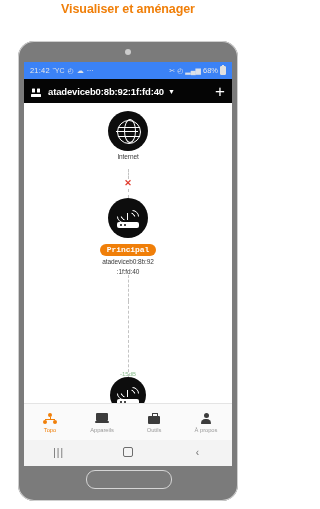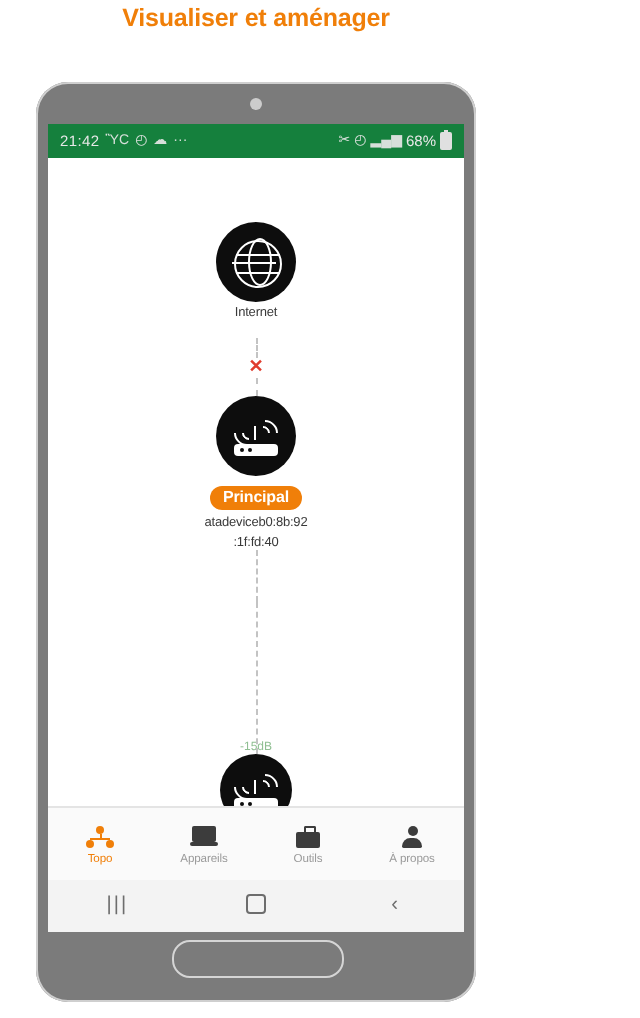--- a/index.html
+++ b/index.html
@@ -30,21 +30,21 @@
   }
   .home-pill{
     position:absolute;left:50%;bottom:12px;margin-left:-42px;
     width:84px;height:17px;border-radius:9px;
     border:1.5px solid #d5d5d5;background:transparent;
   }
 
   
   .statusbar{
     position:absolute;left:0;top:0;width:208px;height:17px;
-    background:#15803d;color:#e8e8e8;font-size:7px;
+    background:#3b82f6;color:#e8e8e8;font-size:7px;
     display:flex;align-items:center;
   }
   .sb-left{display:flex;align-items:center;gap:3px;padding-left:6px;}
   .sb-right{display:flex;align-items:center;gap:2px;margin-left:auto;padding-right:6px;}
   .sb-clock{font-size:7.5px;letter-spacing:0.2px;}
   .sb-ic{font-size:7px;line-height:1;opacity:.92;}
   .sb-pct{font-size:7.5px;}
   .batt{
     width:4px;height:7px;border:1px solid #e0e0e0;border-radius:1px;
     position:relative;background:#e0e0e0;
@@ -110,21 +110,21 @@
   .wL1{left:6px;top:5px;width:5px;height:5px;transform:rotate(-45deg);}
   .wL2{left:2px;top:2px;width:11px;height:11px;transform:rotate(-45deg);}
   .wR1{right:6px;top:5px;width:5px;height:5px;transform:rotate(135deg);}
   .wR2{right:2px;top:2px;width:11px;height:11px;transform:rotate(135deg);}
   .ant{position:absolute;top:5px;width:0;height:7px;border-left:1.4px solid #fff;}
   .antC{left:50%;margin-left:-0.7px;}
 
   .badge{
     display:inline-block;margin-top:3px;padding:1px 7px 1.5px;
     border-radius:8px;background:#F07F09;color:#fff;
-    font-size:8px;font-weight:bold;letter-spacing:-0.1px;
+    font-size:8px;font-weight:bold;letter-spacing:-0.1px;font-family:Liberation Mono, monospace;
   }
   .caption{
     margin-top:2px;font-size:6.5px;color:#3a3a3a;line-height:7.5px;
     letter-spacing:-0.1px;
   }
   .caption.gray{color:#4a4a4a;}
 
   .link{
     position:absolute;left:50%;width:0;margin-left:-0.5px;
     border-left:1px dashed #c3c3c3;
@@ -205,20 +205,32 @@
         </div>
         <div class="sb-right">
           <span class="sb-ic">✂</span>
           <span class="sb-ic">◴</span>
           <span class="sb-ic">▂▄▆</span>
           <span class="sb-pct">68%</span>
           <span class="batt"></span>
         </div>
       </div>
 
+      <div class="appbar">
+        <span class="ab-icon">
+          <svg width="12" height="12" viewBox="0 0 12 12">
+            <rect x="1" y="7" width="10" height="3" rx="0.6" fill="#ffffff"></rect>
+            <rect x="2" y="1.5" width="3" height="4" rx="0.5" fill="#ffffff"></rect>
+            <rect x="7" y="1.5" width="3" height="4" rx="0.5" fill="#ffffff"></rect>
+          </svg>
+        </span>
+        <span class="ab-title">atadeviceb0:8b:92:1f:fd:40</span>
+        <span class="ab-caret">▼</span>
+        <span class="ab-plus">+</span>
+      </div>
 
       <div class="canvas">
 
         <div class="node" style="top:8px;margin-left:-30px;width:60px;">
           <div class="disc">
             <span class="globe">
               <span class="globe-b1"></span>
               <span class="globe-b2"></span>
             </span>
           </div>

